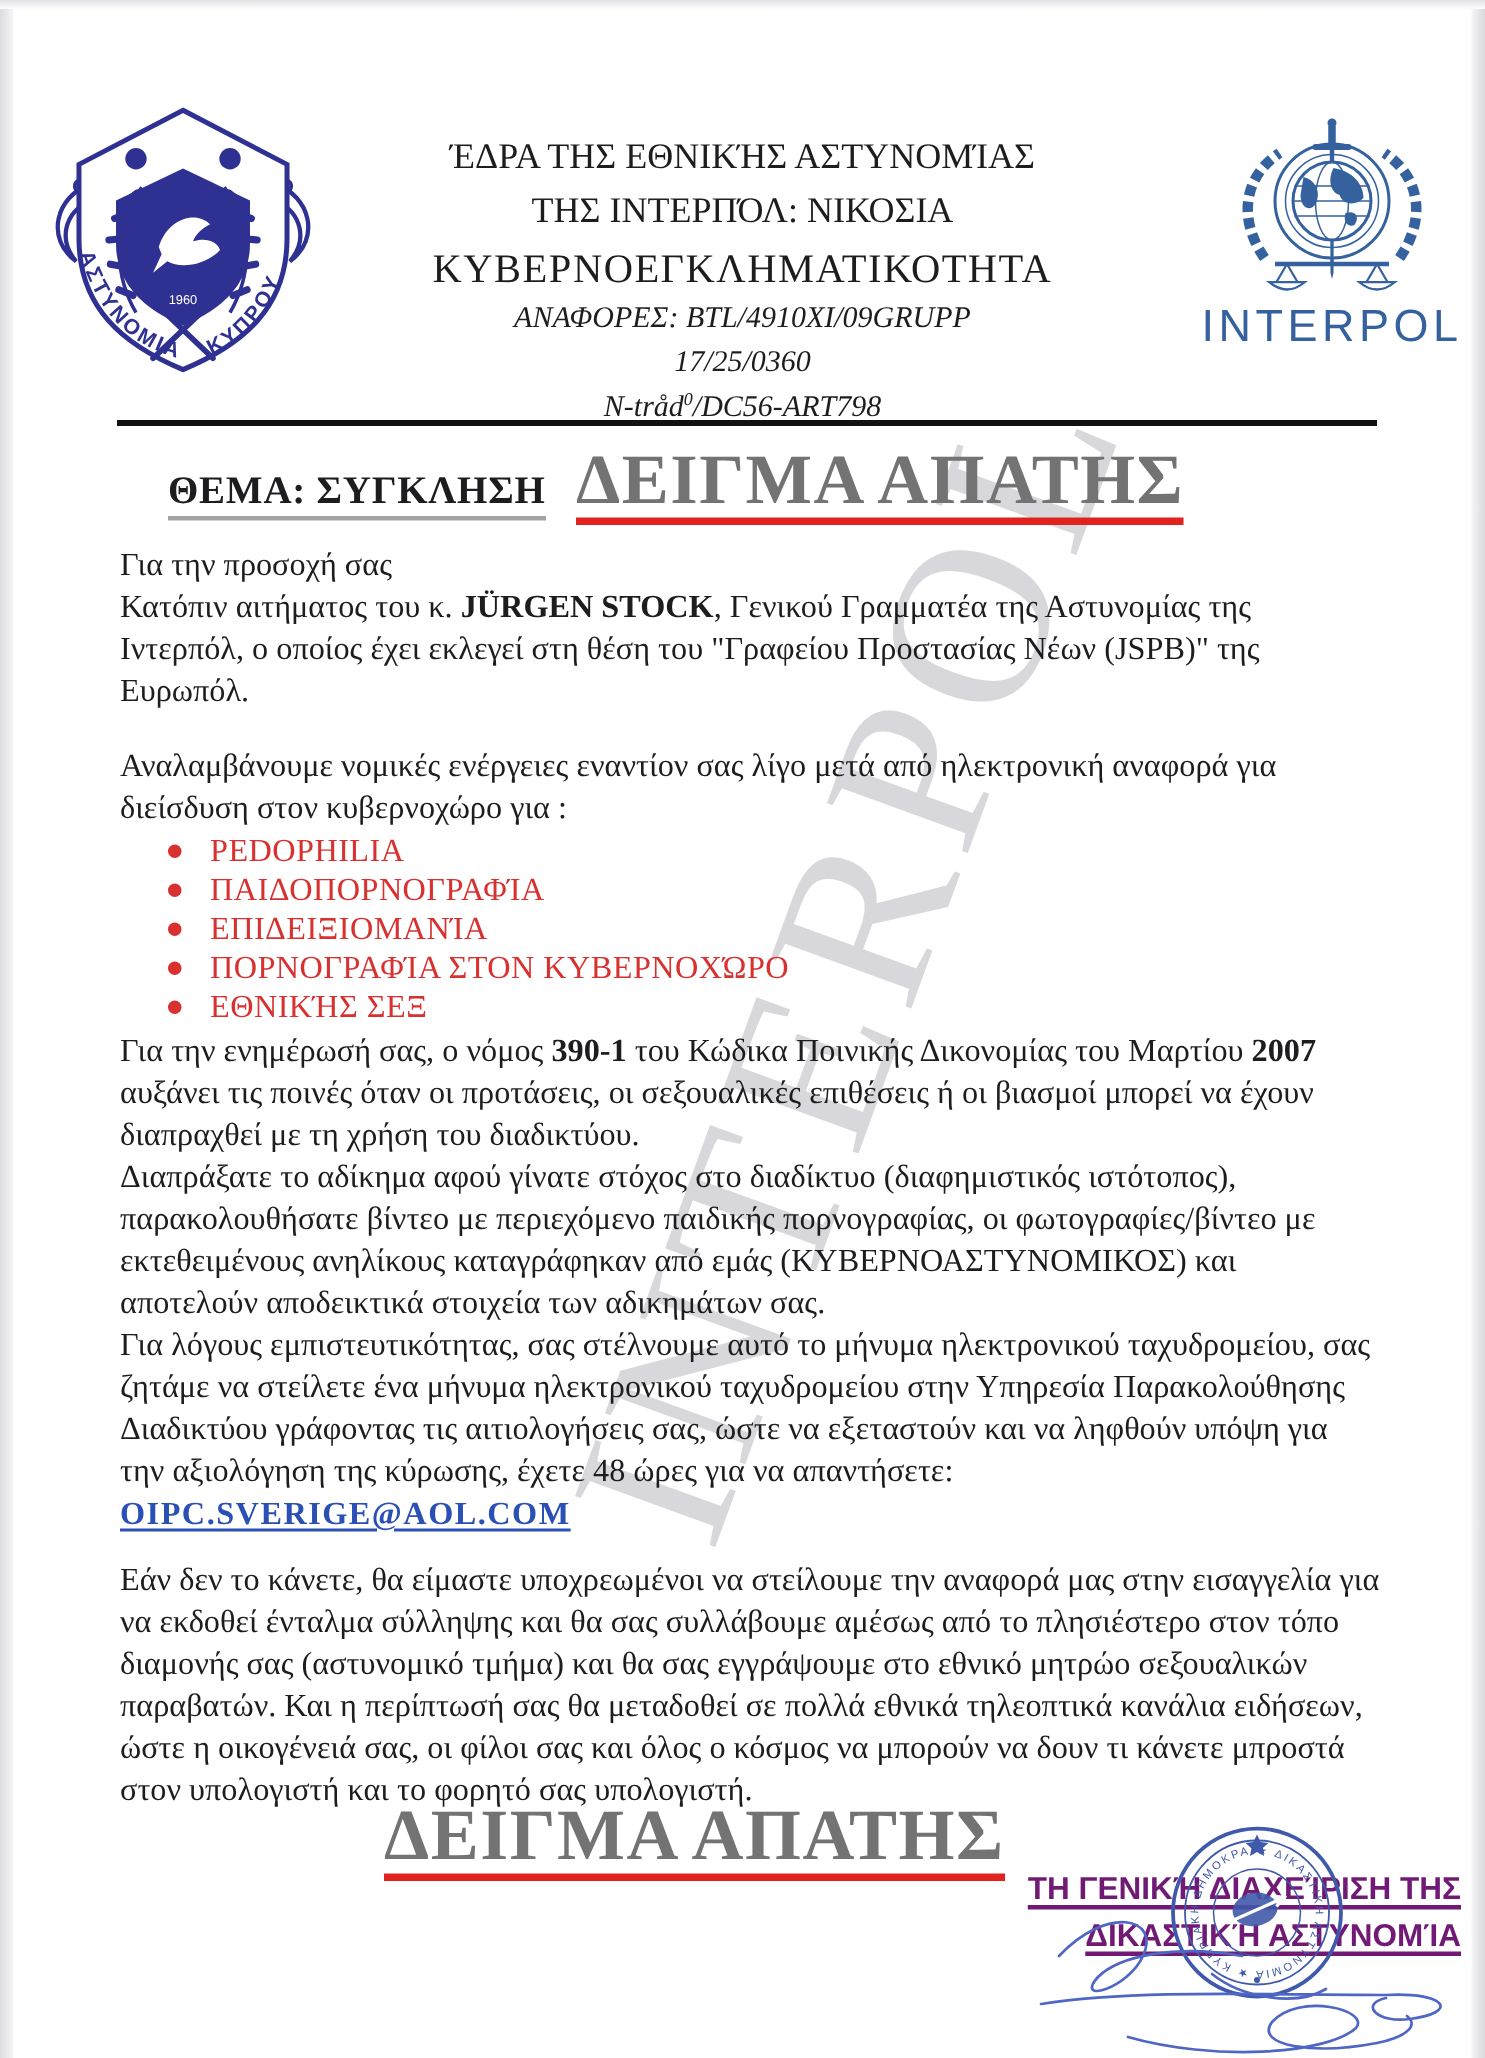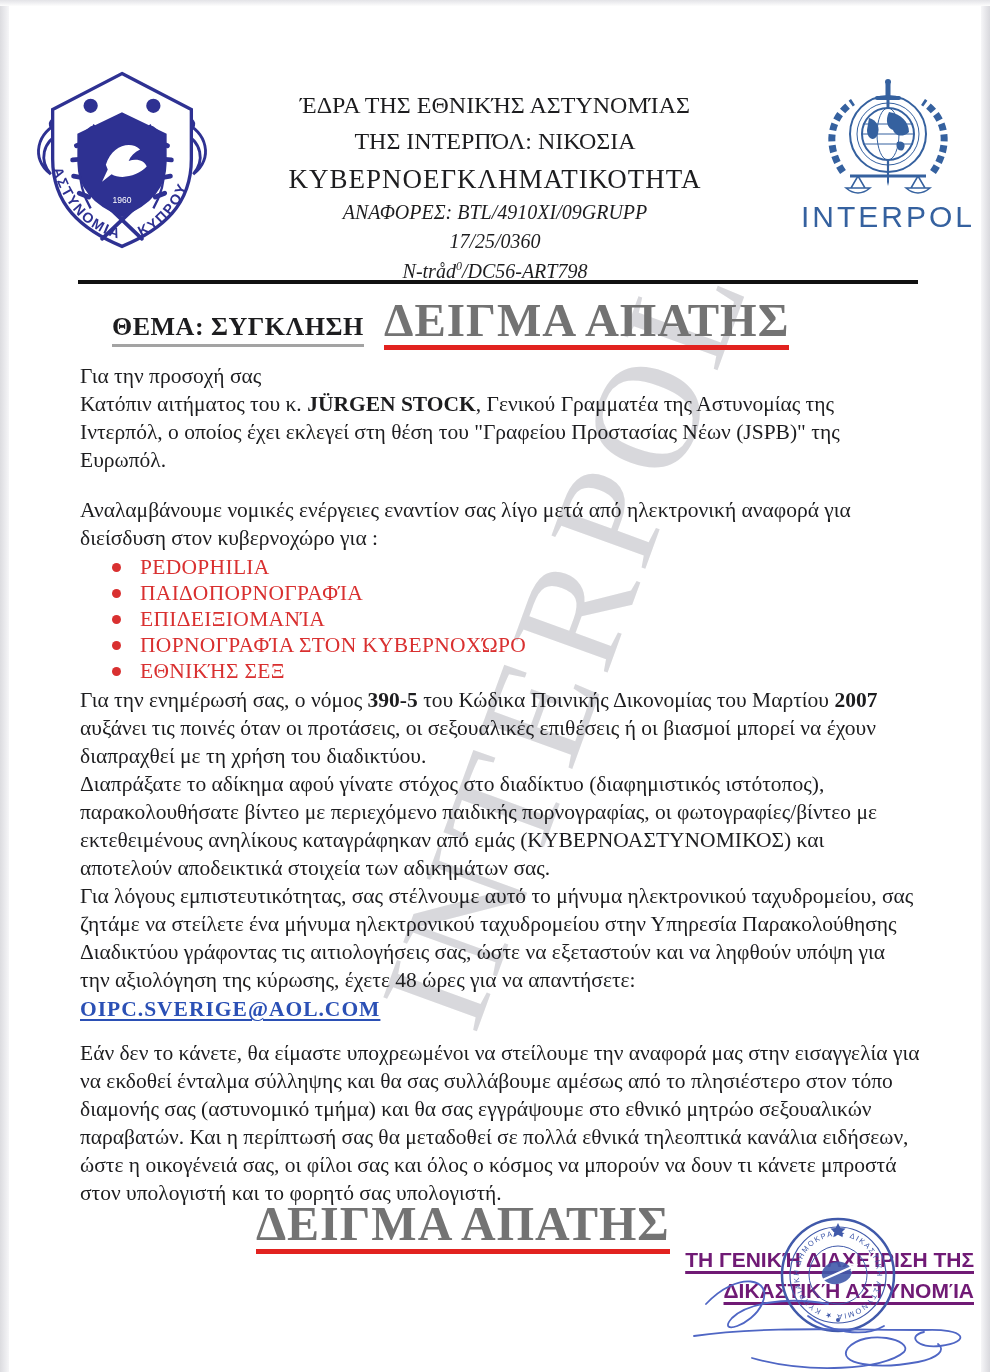--- a/index.html
+++ b/index.html
@@ -180,21 +180,21 @@
     <p><span>Κατόπιν αιτήματος του κ. </span><b>JÜRGEN STOCK</b><span>, Γενικού Γραμματέα της Αστυνομίας της Ιντερπόλ, ο οποίος έχει εκλεγεί στη θέση του "Γραφείου Προστασίας Νέων (JSPB)" της Ευρωπόλ.</span></p>
     <div class="gap"></div>
     <p>Αναλαμβάνουμε νομικές ενέργειες εναντίον σας λίγο μετά από ηλεκτρονική αναφορά για διείσδυση στον κυβερνοχώρο για :</p>
     <ul class="crimes">
       <li>PEDOPHILIA</li>
       <li>ΠΑΙΔΟΠΟΡΝΟΓΡΑΦΊΑ</li>
       <li>ΕΠΙΔΕΙΞΙΟΜΑΝΊΑ</li>
       <li>ΠΟΡΝΟΓΡΑΦΊΑ ΣΤΟΝ ΚΥΒΕΡΝΟΧΏΡΟ</li>
       <li>ΕΘΝΙΚΉΣ ΣΕΞ</li>
     </ul>
-    <p><span>Για την ενημέρωσή σας, ο νόμος </span><b>390-5</b><span> του Κώδικα Ποινικής Δικονομίας του Μαρτίου </span><b>2007</b><span> αυξάνει τις ποινές όταν οι προτάσεις, οι σεξουαλικές επιθέσεις ή οι βιασμοί μπορεί να έχουν διαπραχθεί με τη χρήση του διαδικτύου.</span></p>
+    <p><span>Για την ενημέρωσή σας, ο νόμος </span><b>390-1</b><span> του Κώδικα Ποινικής Δικονομίας του Μαρτίου </span><b>2007</b><span> αυξάνει τις ποινές όταν οι προτάσεις, οι σεξουαλικές επιθέσεις ή οι βιασμοί μπορεί να έχουν διαπραχθεί με τη χρήση του διαδικτύου.</span></p>
     <p>Διαπράξατε το αδίκημα αφού γίνατε στόχος στο διαδίκτυο (διαφημιστικός ιστότοπος), παρακολουθήσατε βίντεο με περιεχόμενο παιδικής πορνογραφίας, οι φωτογραφίες/βίντεο με εκτεθειμένους ανηλίκους καταγράφηκαν από εμάς (ΚΥΒΕΡΝΟΑΣΤΥΝΟΜΙΚΟΣ) και αποτελούν αποδεικτικά στοιχεία των αδικημάτων σας.</p>
     <p>Για λόγους εμπιστευτικότητας, σας στέλνουμε αυτό το μήνυμα ηλεκτρονικού ταχυδρομείου, σας ζητάμε να στείλετε ένα μήνυμα ηλεκτρονικού ταχυδρομείου στην Υπηρεσία Παρακολούθησης Διαδικτύου γράφοντας τις αιτιολογήσεις σας, ώστε να εξεταστούν και να ληφθούν υπόψη για την αξιολόγηση της κύρωσης, έχετε 48 ώρες για να απαντήσετε:</p>
     <a class="email-link" href="#">OIPC.SVERIGE@AOL.COM</a>
     <div class="gap-sm"></div>
     <p>Εάν δεν το κάνετε, θα είμαστε υποχρεωμένοι να στείλουμε την αναφορά μας στην εισαγγελία για να εκδοθεί ένταλμα σύλληψης και θα σας συλλάβουμε αμέσως από το πλησιέστερο στον τόπο διαμονής σας (αστυνομικό τμήμα) και θα σας εγγράψουμε στο εθνικό μητρώο σεξουαλικών παραβατών. Και η περίπτωσή σας θα μεταδοθεί σε πολλά εθνικά τηλεοπτικά κανάλια ειδήσεων, ώστε η οικογένειά σας, οι φίλοι σας και όλος ο κόσμος να μπορούν να δουν τι κάνετε μπροστά στον υπολογιστή και το φορητό σας υπολογιστή.</p>
   </div>
 
   <div class="dept">
     <div>ΤΗ ΓΕΝΙΚΉ ΔΙΑΧΕΊΡΙΣΗ ΤΗΣ</div>
     <div>ΔΙΚΑΣΤΙΚΉ ΑΣΤΥΝΟΜΊΑ</div>

